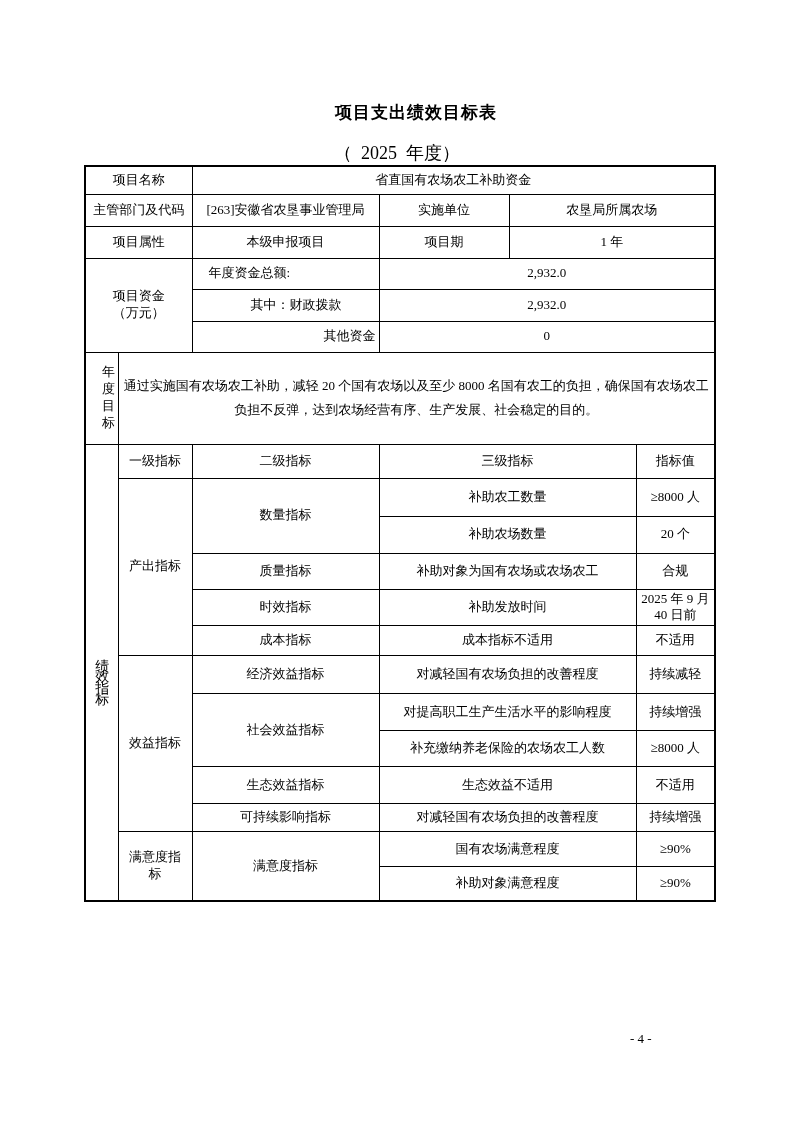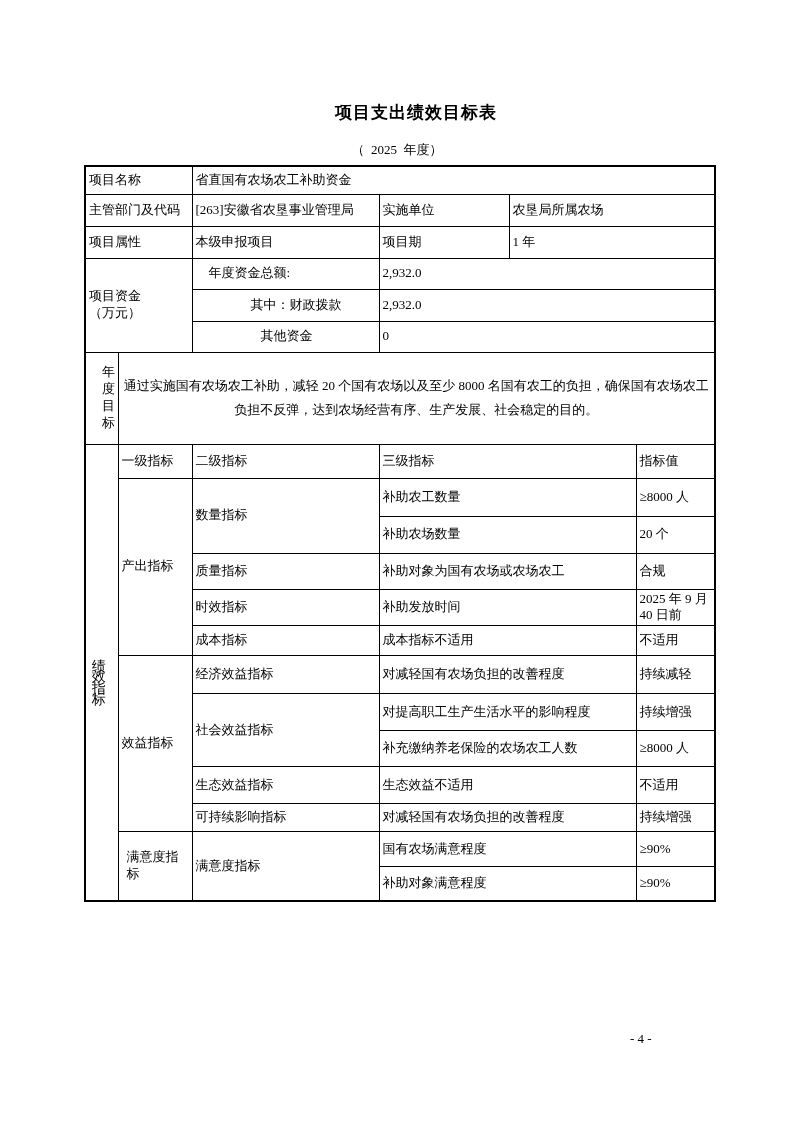--- a/index.html
+++ b/index.html
@@ -24,44 +24,44 @@
     font-weight: bold;
     letter-spacing: 1px;
     padding-left: 8px;
   }
   .doc-subtitle {
     position: absolute;
     top: 141px;
     left: 0;
     width: 100%;
     text-align: center;
-    font-size: 13px;
+    font-size: 18px;
     white-space: pre;
   }
   table.main {
     position: absolute;
     left: 84px;
     top: 165px;
     width: 630px;
     border-collapse: collapse;
     table-layout: fixed;
     border: 2px solid #000;
   }
   td {
     border: 1px solid #000;
-    text-align: left;
+    text-align: center;
     vertical-align: middle;
     font-size: 13px;
     line-height: 1.3;
     padding: 1px 3px;
     word-break: break-all;
   }
   td.pl8  { text-align: left; padding-left: 16px; }
   td.pl24 { text-align: center; padding-left: 24px; }
-  td.pl68 { text-align: left; padding-left: 68px; }
+  td.pl68 { text-align: right; padding-left: 68px; }
   td.prewrap { white-space: pre-line; }
   td.goal {
     text-align: center;
     padding: 14px 5px;
     line-height: 1.85;
   }
   td.pad8 { padding-left: 8px; padding-right: 8px; }
   .vert-label {
     display: inline-block;
     writing-mode: vertical-lr;

